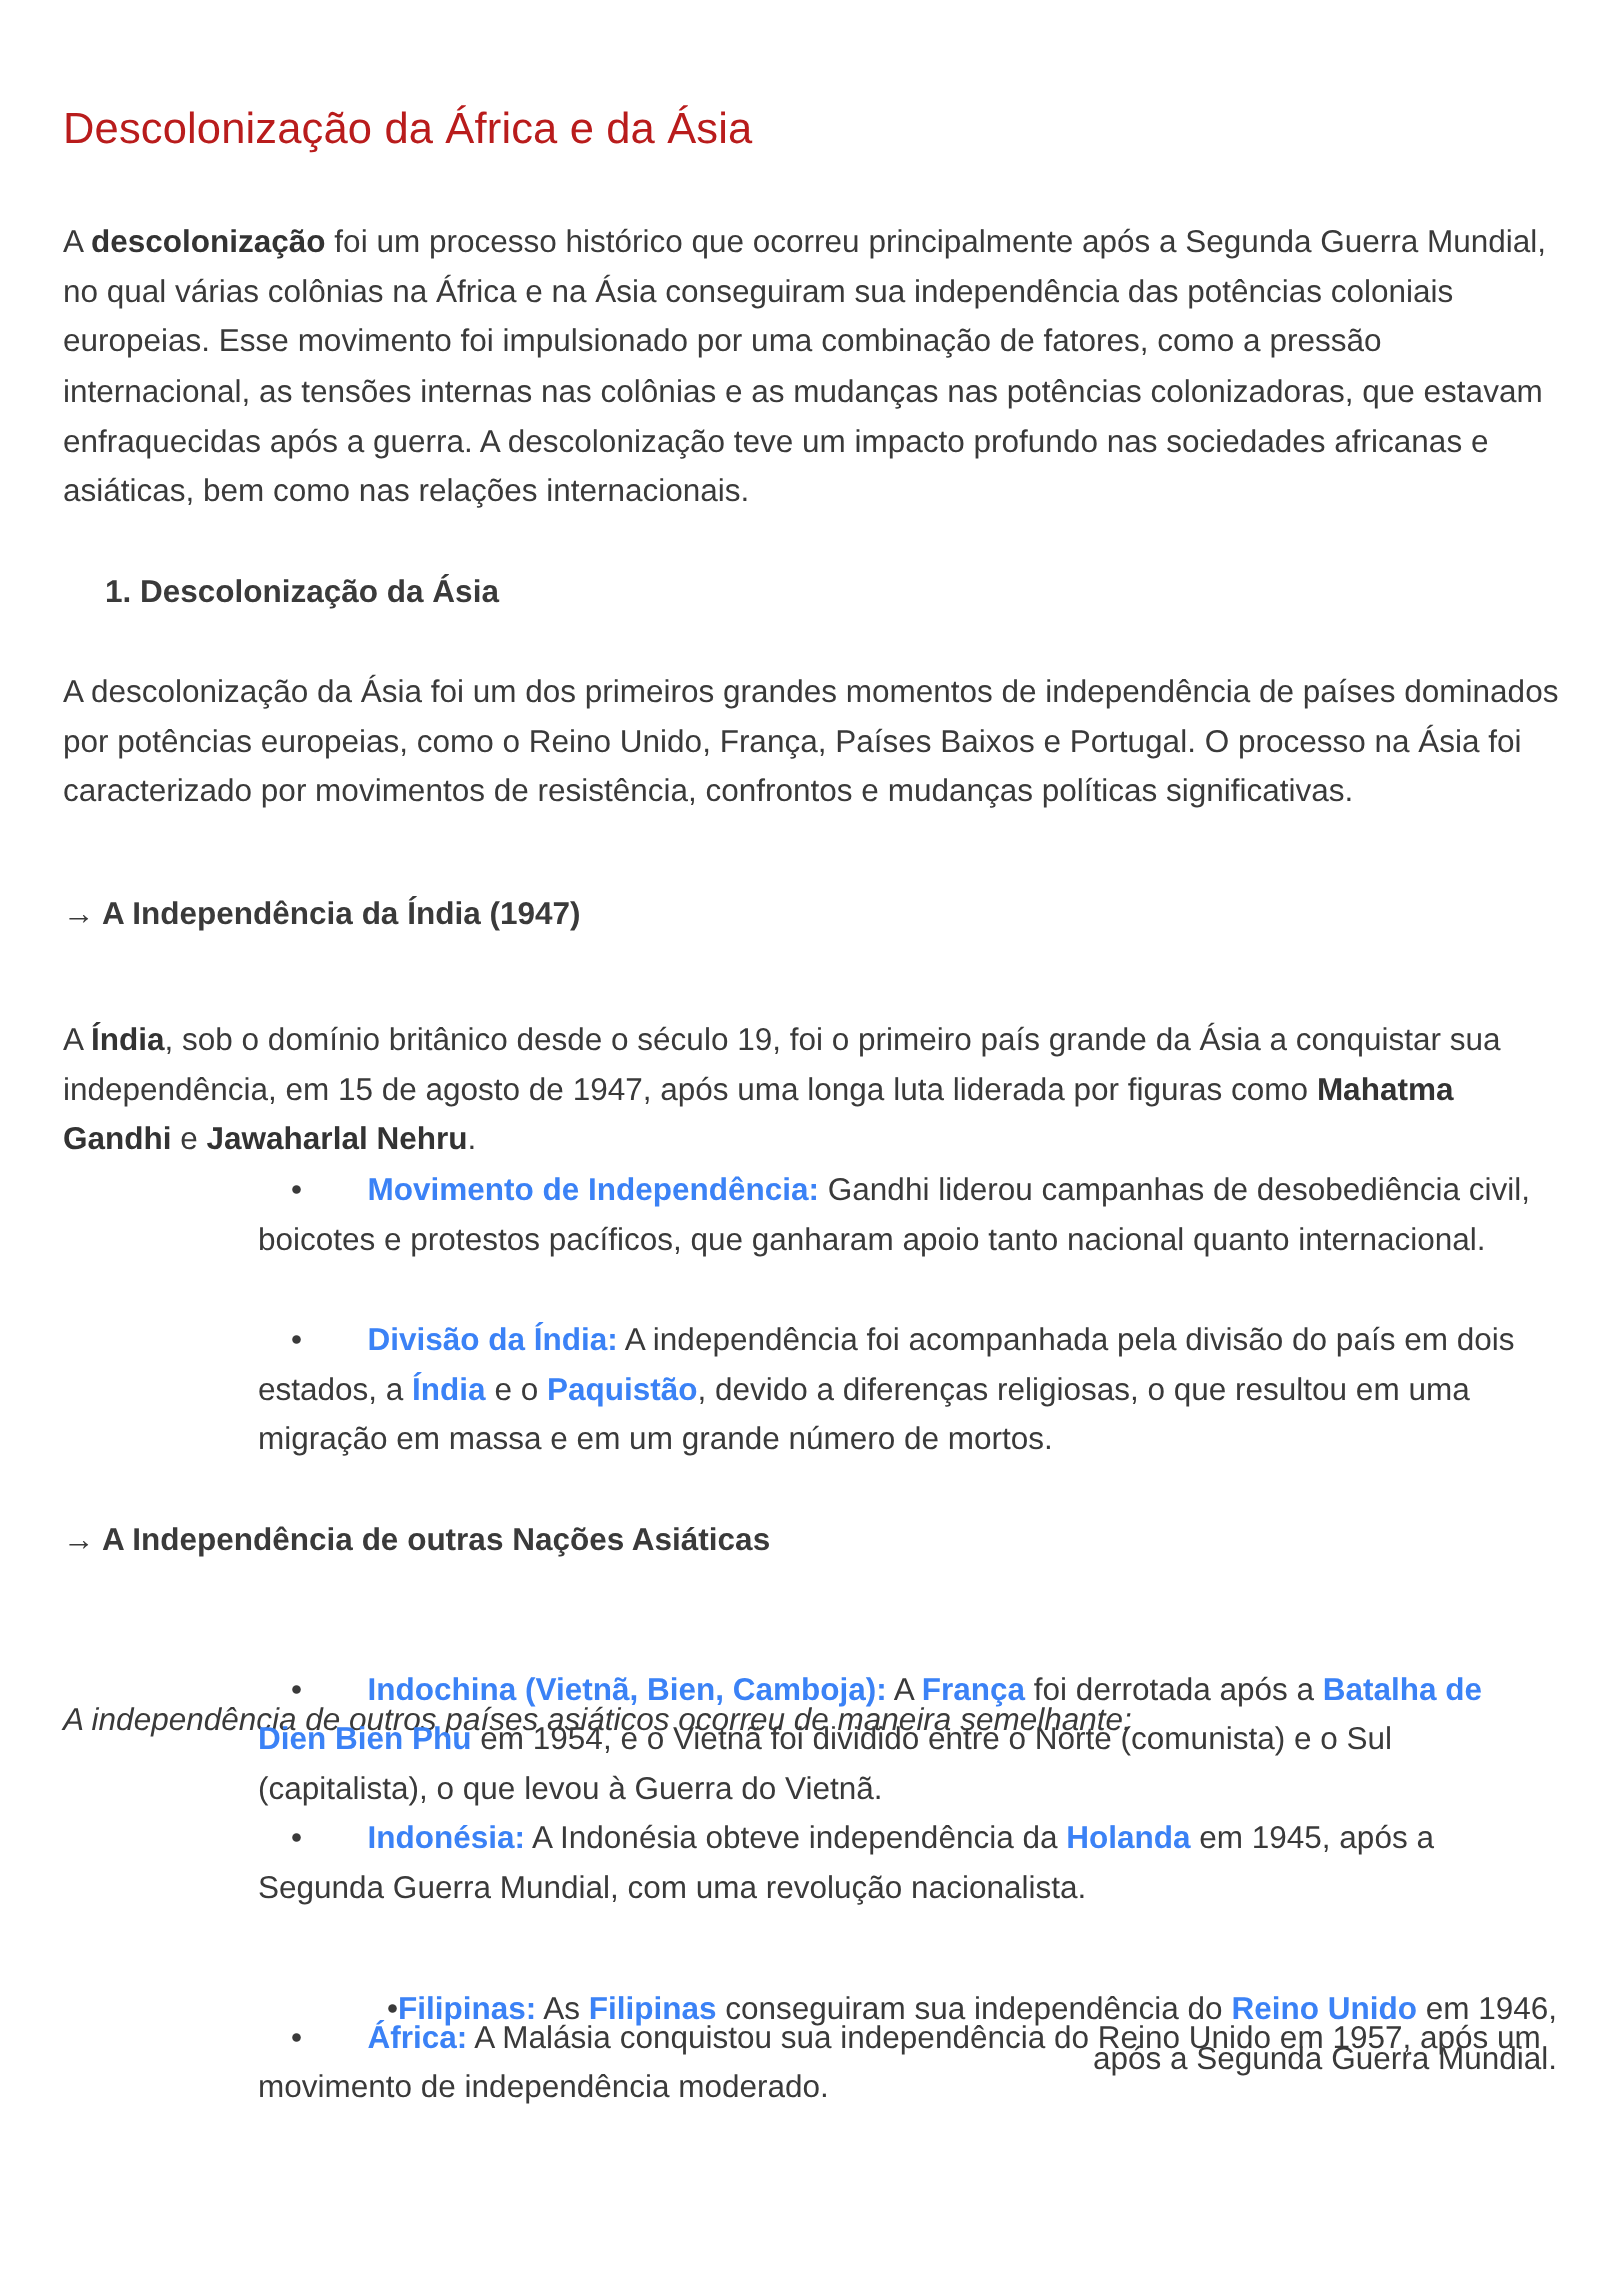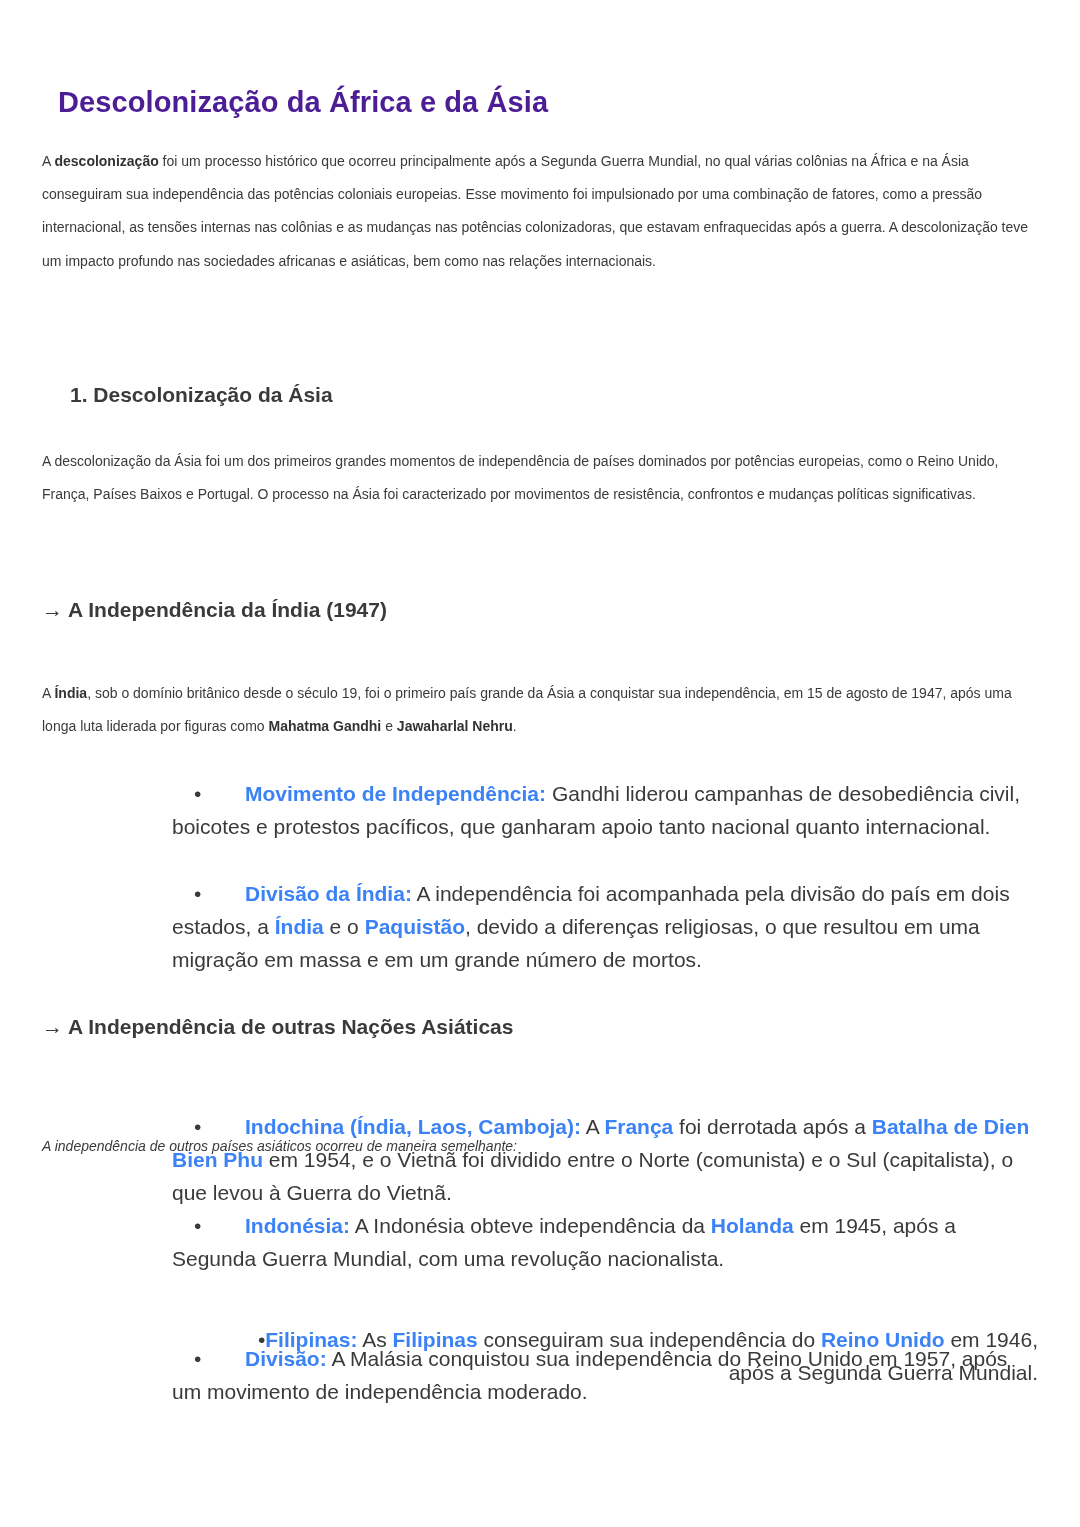--- a/index.html
+++ b/index.html
@@ -6,24 +6,24 @@
     body {
       width: 1080px;
       height: 1527px;
       overflow: hidden;
       font-family: "Liberation Sans", "DejaVu Sans", sans-serif;
       color: #3a3a3a;
     }
     .page { position: relative; padding: 0 42px; }
     .title {
       position: absolute; left: 42px; top: 70px;
-      margin: 16px; font-size: 29px; font-weight: 700; color: #4c1d95;
+      margin: 0; font-size: 29px; font-weight: 400; color: #b91c1c;
       letter-spacing: 0.1px; white-space: nowrap;
     }
-    .block { position: absolute; left: 42px; right: 38px; font-size: 14px; line-height: 33.2px; }
+    .block { position: absolute; left: 42px; right: 38px; font-size: 21px; line-height: 33.2px; }
     .block b { font-weight: 700; color: #333333; }
     .heading { font-weight: 700; font-size: 21px; color: #3a3a3a; }
     .arrow { display: inline-block; width: 26px; }
     .bullet-item { position: absolute; left: 172px; right: 42px; font-size: 21px; line-height: 33.2px; }
     .bullet-item .dot { display: inline-block; width: 73px; text-indent: 22px; }
     .bullet-item b { font-weight: 700; color: #3b82f6; }
   </style>
 </head>
 <body>
 
@@ -42,21 +42,21 @@
   <p class="block" style="top:677px;margin:0;"><span>A </span><b>Índia</b><span>, sob o domínio britânico desde o século 19, foi o primeiro país grande da Ásia a conquistar sua independência, em 15 de agosto de 1947, após uma longa luta liderada por figuras como </span><b>Mahatma Gandhi</b><span> e </span><b>Jawaharlal Nehru</b><span>.</span></p>
 
   <div class="bullet-item" style="top:777px;"><span class="dot">•</span><b>Movimento de Independência:</b><span> Gandhi liderou campanhas de desobediência civil, boicotes e protestos pacíficos, que ganharam apoio tanto nacional quanto internacional.</span></div>
 
   <div class="bullet-item" style="top:877px;"><span class="dot">•</span><b>Divisão da Índia:</b><span> A independência foi acompanhada pela divisão do país em dois estados, a </span><b>Índia</b><span> e o </span><b>Paquistão</b><span>, devido a diferenças religiosas, o que resultou em uma migração em massa e em um grande número de mortos.</span></div>
 
   <div class="block heading" style="top:1010px;"><span class="arrow">→</span><span>A Independência de outras Nações Asiáticas</span></div>
 
   <p class="block" style="top:1130px;margin:0;font-style:italic;">A independência de outros países asiáticos ocorreu de maneira semelhante:</p>
 
-  <div class="bullet-item" style="top:1110px;"><span class="dot">•</span><b>Indochina (Índia, Laos, Camboja):</b><span> A </span><b>França</b><span> foi derrotada após a </span><b>Batalha de Dien Bien Phu</b><span> em 1954, e o Vietnã foi dividido entre o Norte (comunista) e o Sul (capitalista), o que levou à Guerra do Vietnã.</span></div>
+  <div class="bullet-item" style="top:1110px;"><span class="dot">•</span><b>Indochina (Vietnã, Bien, Camboja):</b><span> A </span><b>França</b><span> foi derrotada após a </span><b>Batalha de Dien Bien Phu</b><span> em 1954, e o Vietnã foi dividido entre o Norte (comunista) e o Sul (capitalista), o que levou à Guerra do Vietnã.</span></div>
 
   <div class="bullet-item" style="top:1209px;"><span class="dot">•</span><b>Indonésia:</b><span> A Indonésia obteve independência da </span><b>Holanda</b><span> em 1945, após a Segunda Guerra Mundial, com uma revolução nacionalista.</span></div>
 
   <div class="bullet-item" style="top:1323px;text-align:right;"><span class="dot">•</span><b>Filipinas:</b><span> As </span><b>Filipinas</b><span> conseguiram sua independência do </span><b>Reino Unido</b><span> em 1946, após a Segunda Guerra Mundial.</span></div>
 
-  <div class="bullet-item" style="top:1342px;"><span class="dot">•</span><b>Divisão:</b><span> A Malásia conquistou sua independência do Reino Unido em 1957, após um movimento de independência moderado.</span></div>
+  <div class="bullet-item" style="top:1342px;"><span class="dot">•</span><b>África:</b><span> A Malásia conquistou sua independência do Reino Unido em 1957, após um movimento de independência moderado.</span></div>
 
 </div>
 
 </body></html>

